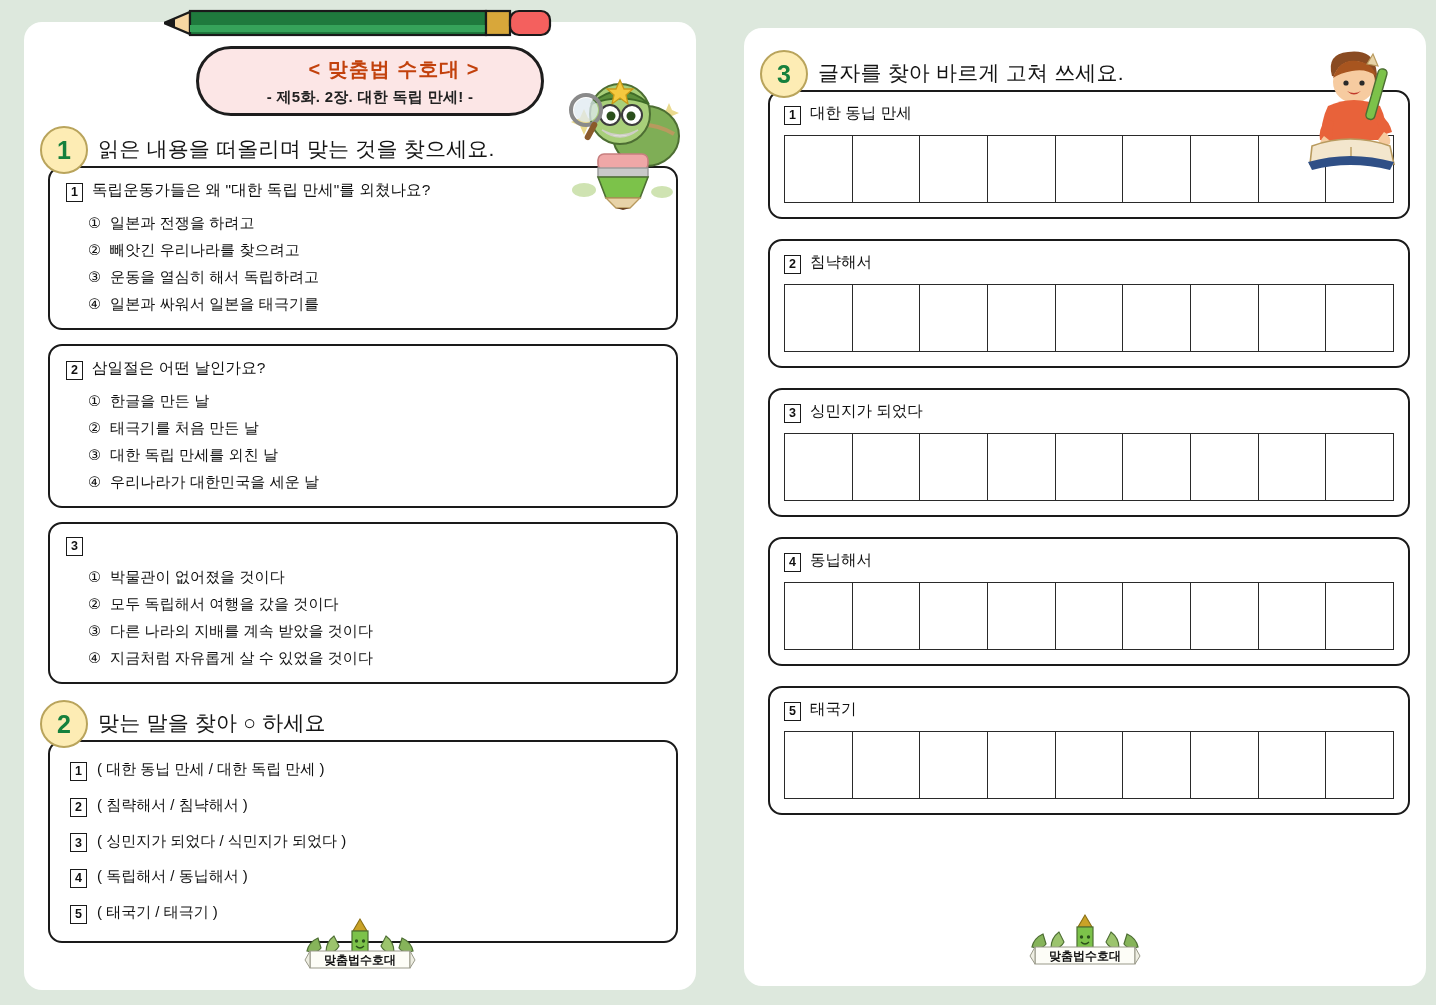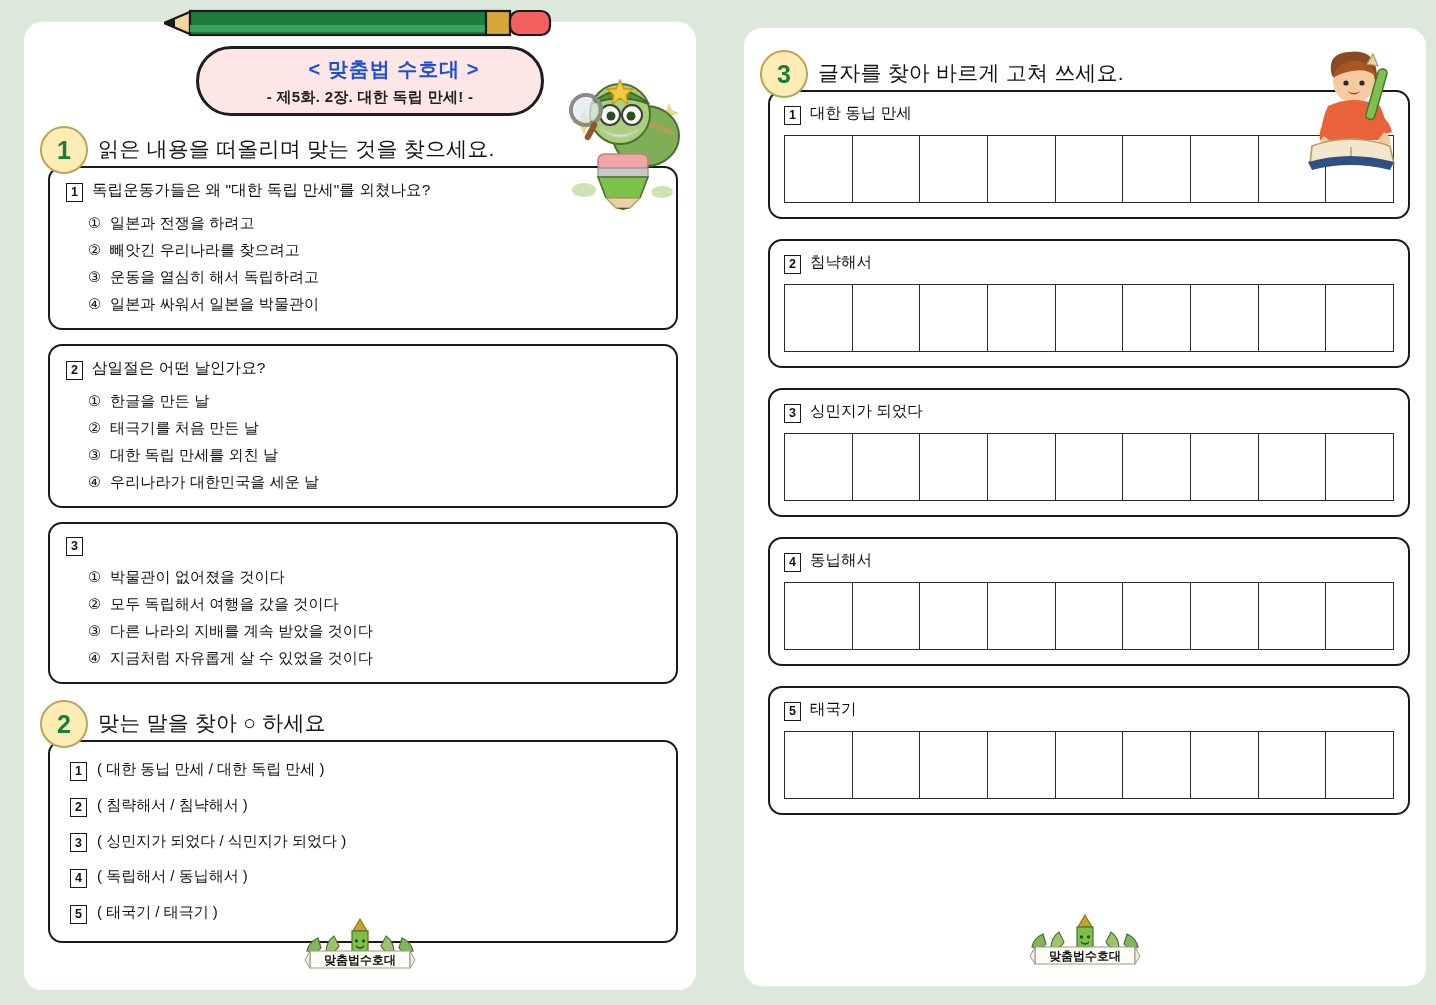--- a/index.html
+++ b/index.html
@@ -52,21 +52,21 @@
     border-radius: 36px;
     display: flex;
     flex-direction: column;
     align-items: center;
     justify-content: center;
     z-index: 8;
   }
   .title-main {
     font-size: 20px;
     font-weight: bold;
-    color: #1d4ed8;
+    color: #c2410c;
     letter-spacing: 1px;
     margin-left: 48px;
   }
   .title-sub {
     font-size: 15px;
     color: #222;
     margin-top: 5px;
     letter-spacing: 0.3px;
     font-weight: bold;
   }
@@ -303,21 +303,21 @@
             <div class="choice">
               <span class="circnum">②</span>
               <span>빼앗긴 우리나라를 찾으려고</span>
             </div>
             <div class="choice">
               <span class="circnum">③</span>
               <span>운동을 열심히 해서 독립하려고</span>
             </div>
             <div class="choice">
               <span class="circnum">④</span>
-              <span>일본과 싸워서 일본을 박물관이</span>
+              <span>일본과 싸워서 일본을 태극기를</span>
             </div>
           </div>
         </div>
 
         <div class="qbox" style="margin-top:14px; margin-left:8px;">
           <div class="q-stem">
             <span class="numbox">2</span>
             <span>삼일절은 어떤 날인가요?</span>
           </div>
           <div class="choices">

